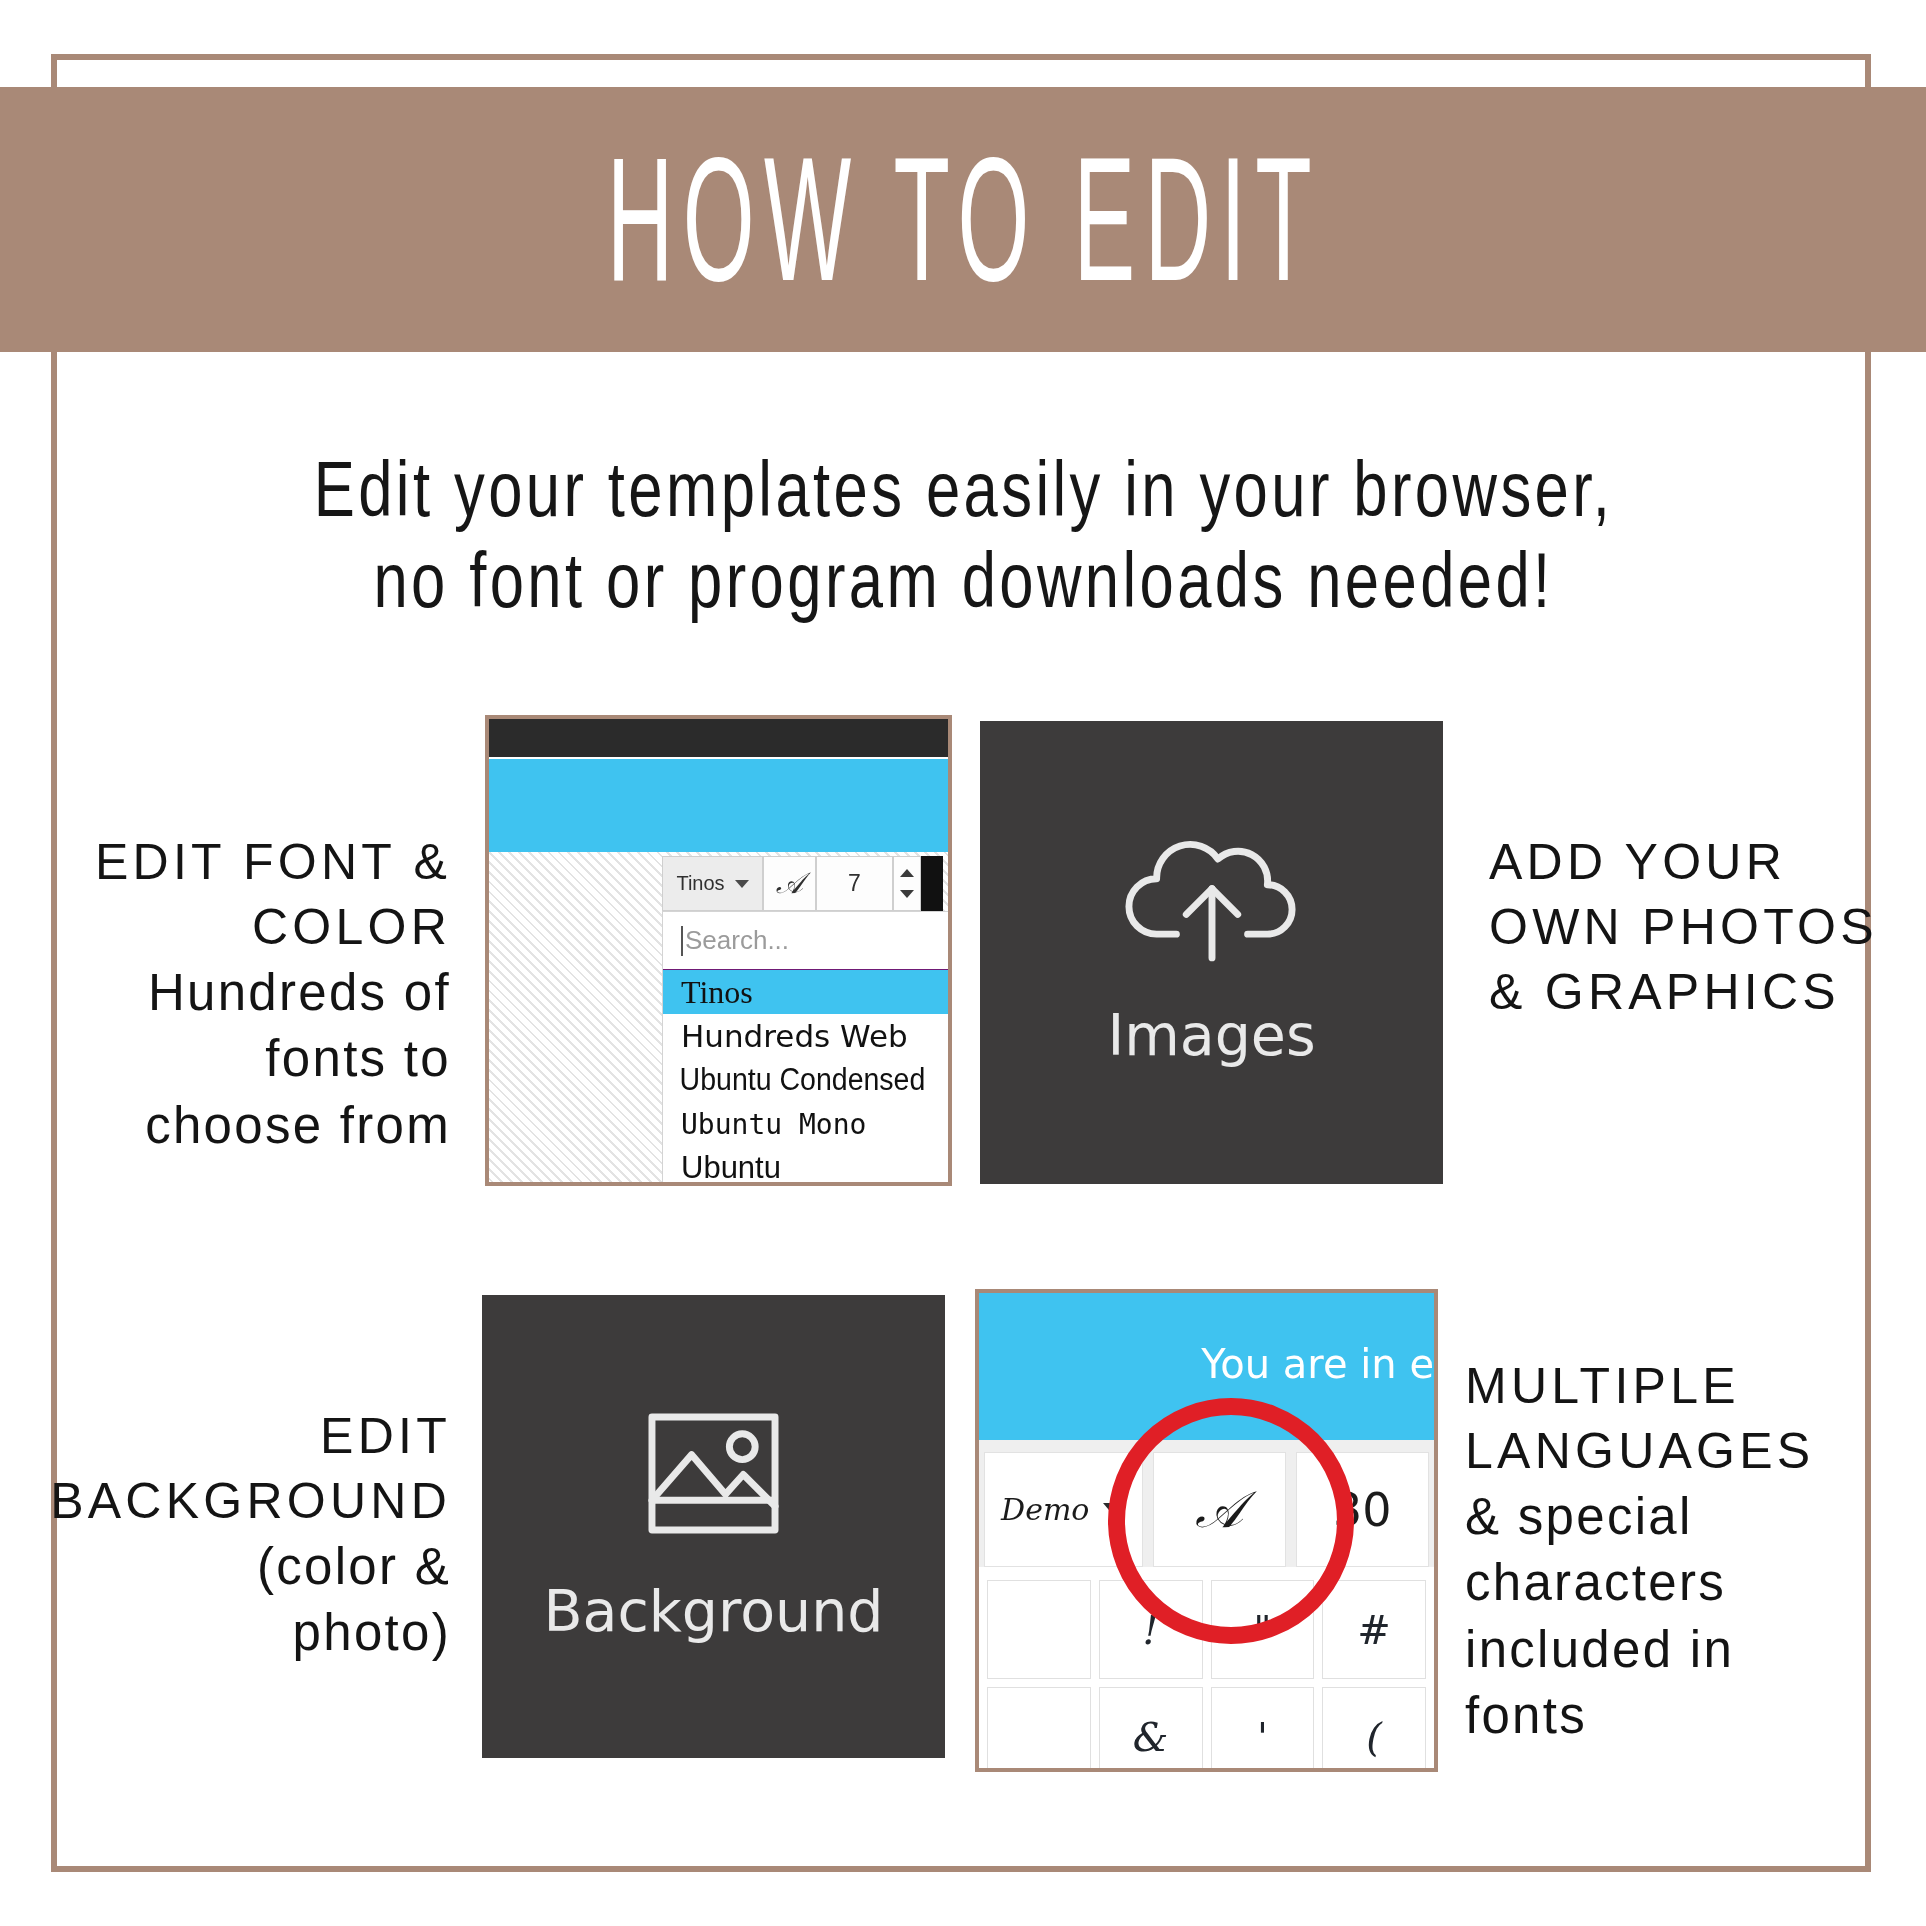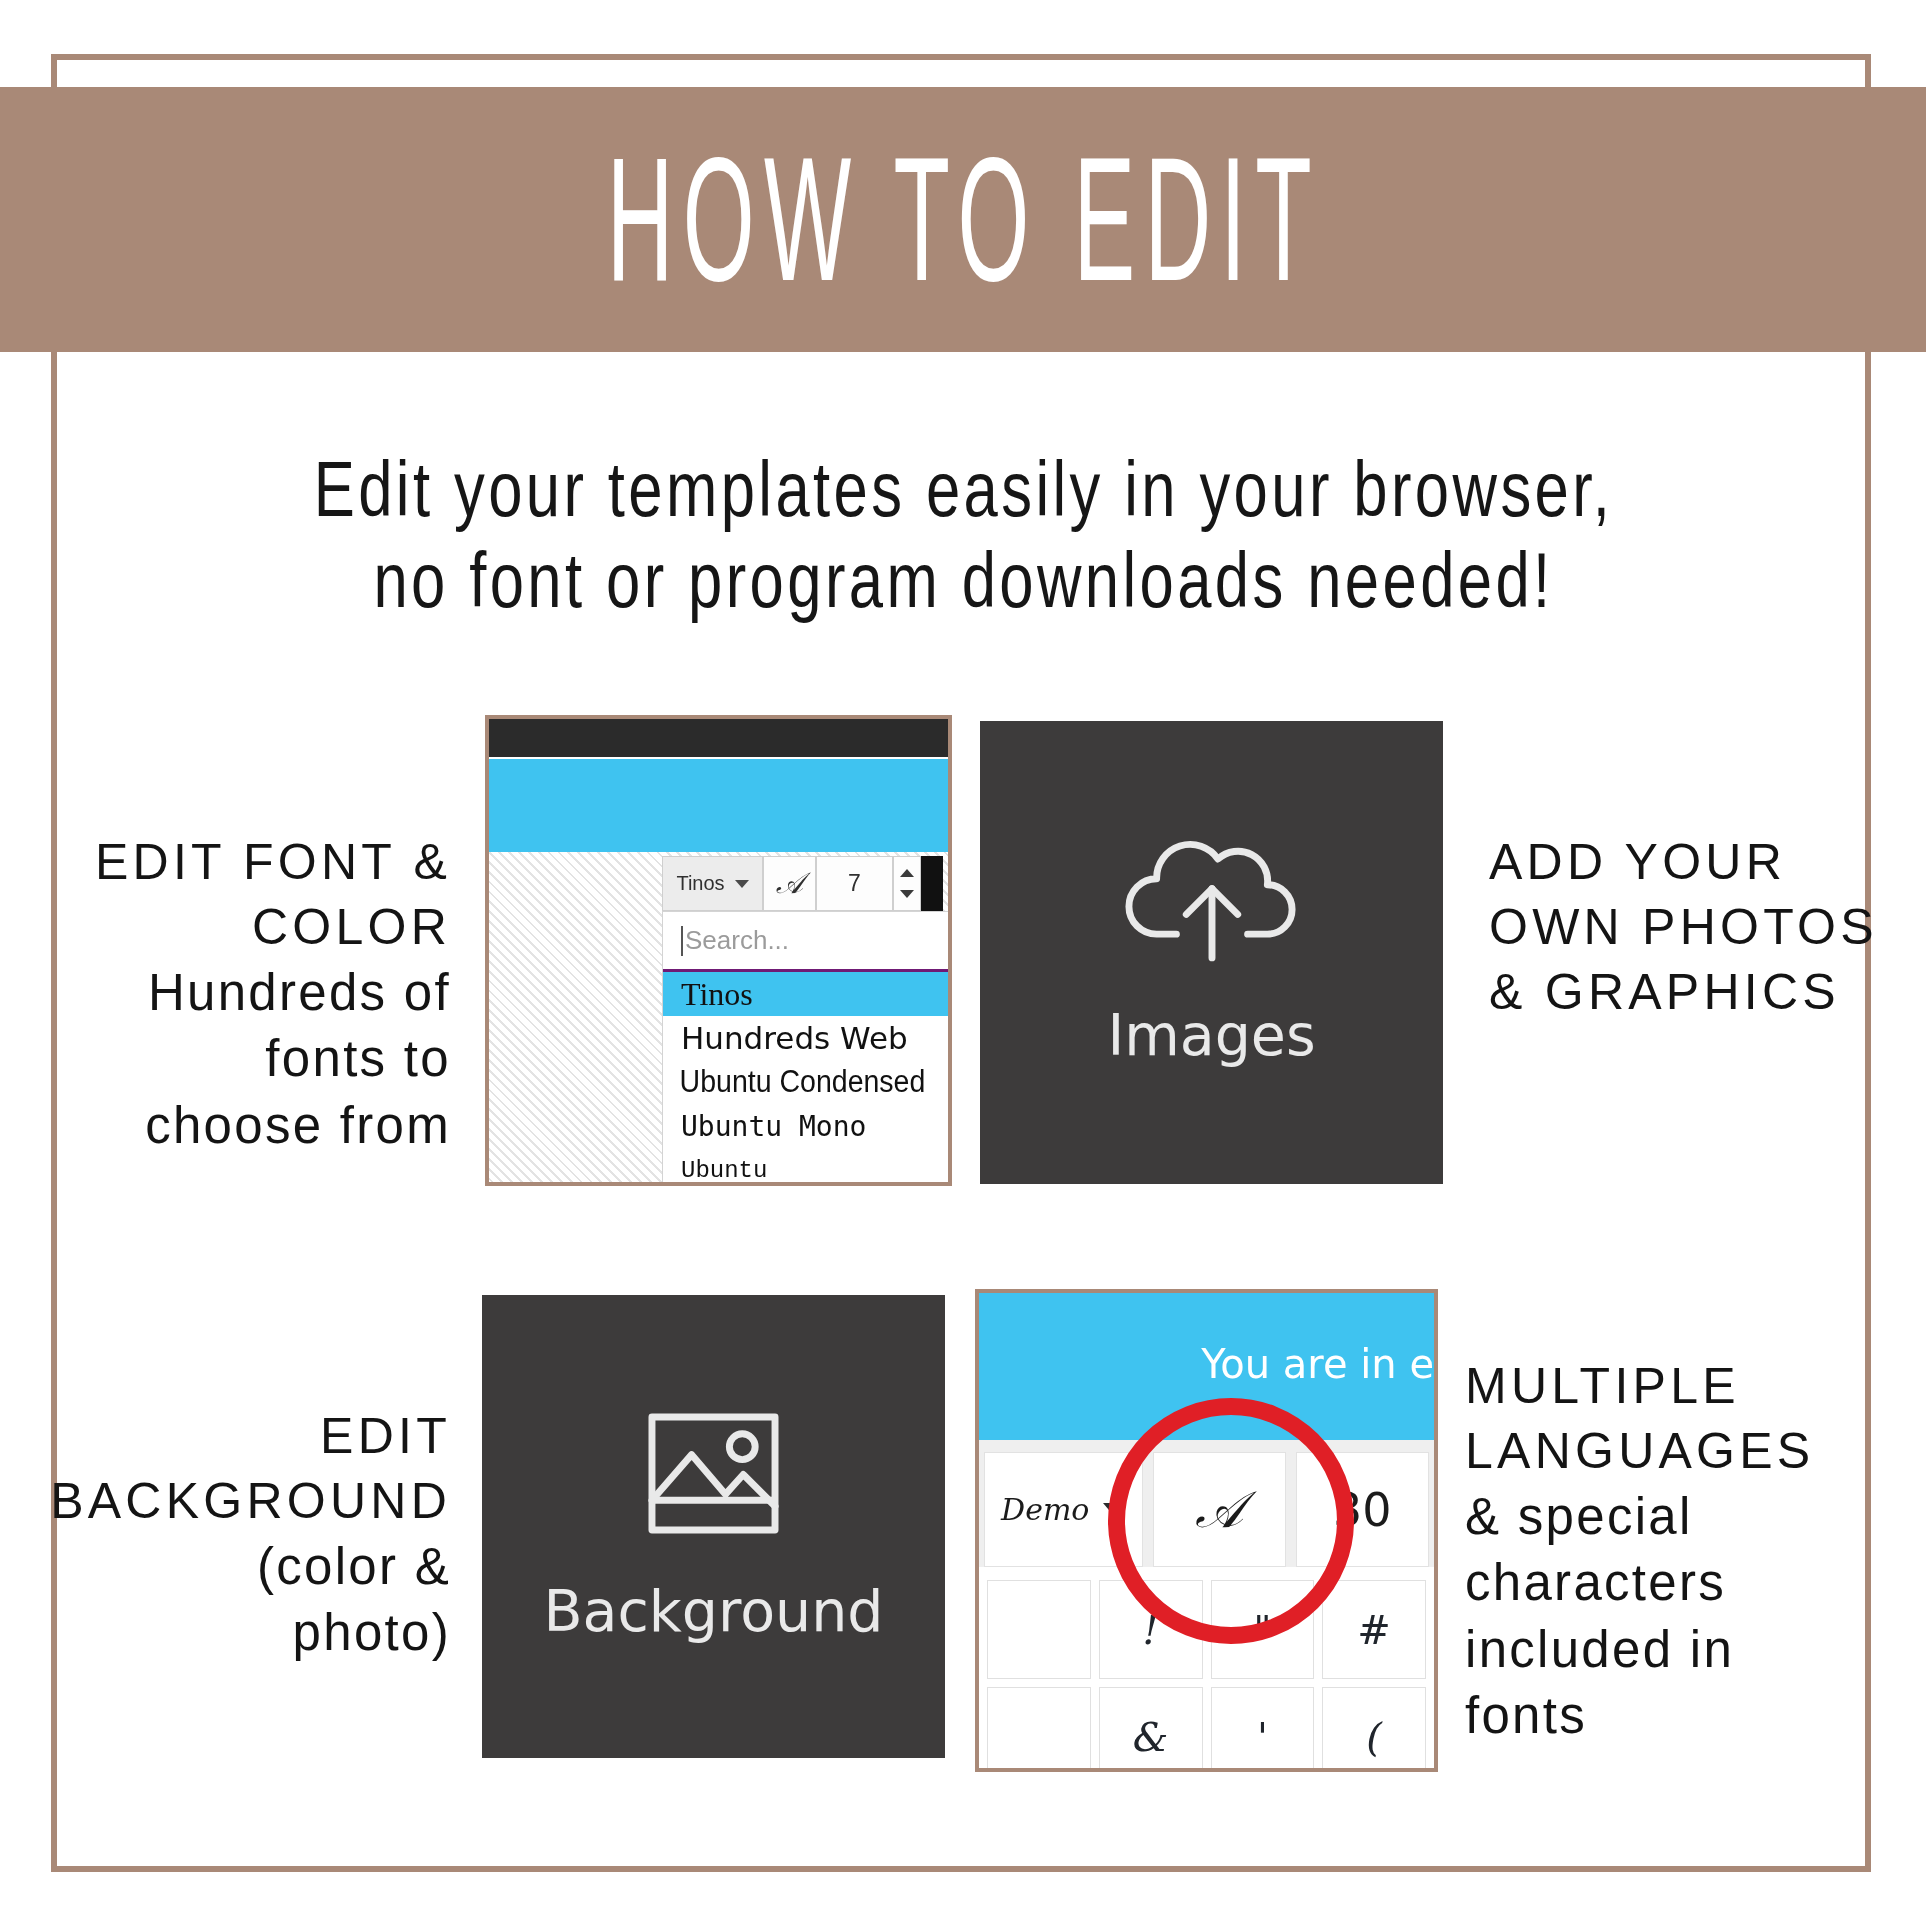--- a/index.html
+++ b/index.html
@@ -161,40 +161,40 @@
   }
   .tb-spin .up { border-bottom: 8px solid #3a3a3a; }
   .tb-spin .dn { border-top: 8px solid #3a3a3a; }
   .tb-swatch { width: 22px; background: #111111; border-color: #111111; }
 
   #panel-font .dropdown {
     position: absolute; left: 173px; top: 192px; width: 294px; height: 279px;
     background: #ffffff; border: 1px solid #d4d4d4; box-sizing: border-box;
   }
   #panel-font .dd-search {
-    height: 57px; border-bottom: 3px solid #701a75;
+    height: 57px; border-bottom: 1px solid #701a75;
     display: flex; align-items: center; padding-left: 18px;
     color: #9b9b9b; font-size: 26px; background: #fff;
   }
   #panel-font .dd-search .cursor {
     display: inline-block; width: 2px; height: 30px;
     background: #555; margin-right: 2px;
   }
   .dd-item {
     height: 44px; display: flex; align-items: center;
     padding-left: 18px; font-size: 32px; color: #111;
     white-space: nowrap; overflow: hidden;
   }
   .dd-item.sel { background: #3fc3f0; }
   .dd-item.f0 { font-family: "Liberation Serif", serif; }
   .dd-item.f1 { font-family: "DejaVu Sans", sans-serif; font-size: 31px; }
   .dd-item.f2 { font-family: "Liberation Sans", sans-serif; font-size: 31px;
                 transform: scaleX(0.92); transform-origin: left center; }
   .dd-item.f3 { font-family: "DejaVu Sans Mono", monospace; font-size: 28px; }
-  .dd-item.f4 { font-family: Liberation Mono, monospace; font-size: 24px; }
+  .dd-item.f4 { font-family: Liberation Sans, sans-serif; font-size: 31px; }
 
   
   #panel-images {
     left: 980px; top: 721px; width: 463px; height: 463px;
     display: flex; flex-direction: column;
     align-items: center; justify-content: center; gap: 34px;
   }
   #panel-images .label, #panel-bg .label {
     color: #e9e9e9; font-size: 57px; font-weight: 400;
     font-family: "DejaVu Sans", sans-serif;

